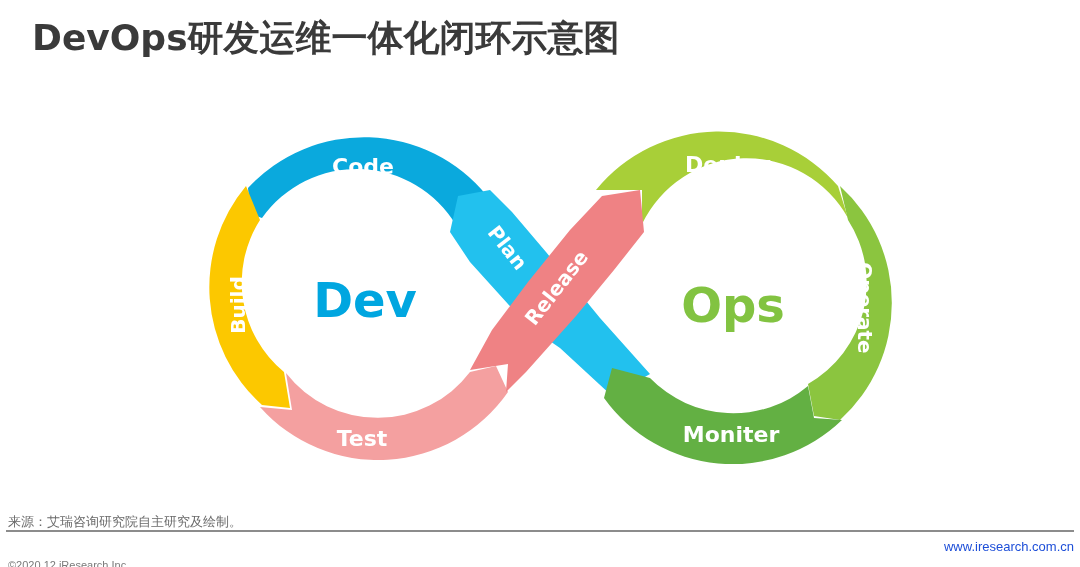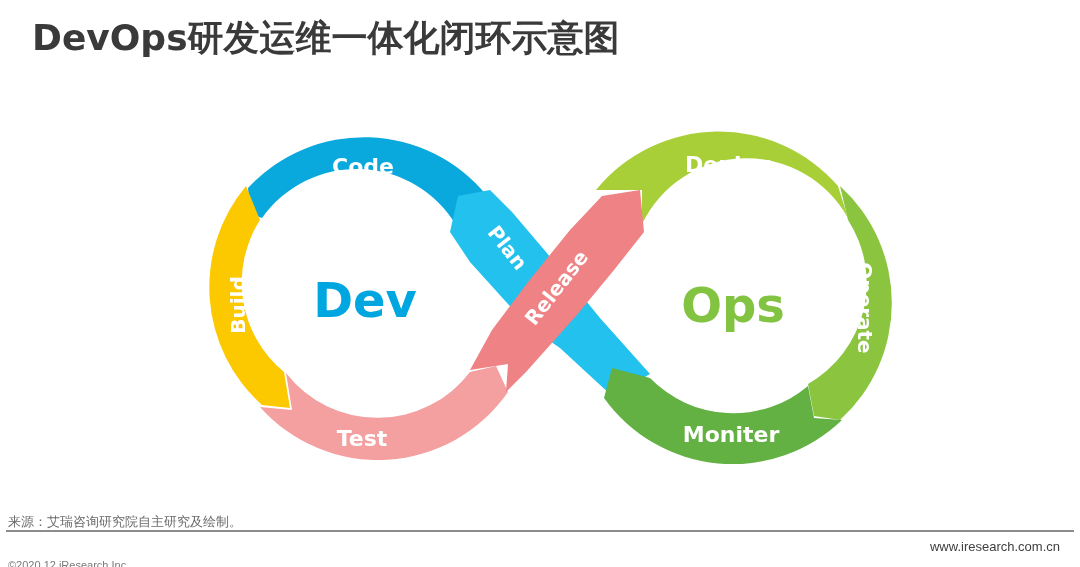--- a/index.html
+++ b/index.html
@@ -2,21 +2,21 @@
 <html><head>
 <meta charset="utf-8">
 <style>
   html, body { margin: 0; padding: 0; background: #ffffff; }
   body { width: 1080px; height: 567px; position: relative; overflow: hidden; font-family: "Liberation Sans", "DejaVu Sans", sans-serif; }
   .title { position: absolute; left: 0; top: 14px; width: 1052px; font-size: 36px; font-weight: bold; color: #3a3a3a; letter-spacing: 0px; font-family: "DejaVu Sans", "Liberation Sans", sans-serif; padding-left: 32px; }
   .diagram { position: absolute; left: 0; top: 0; }
   .source { position: absolute; left: 8px; top: 513px; font-size: 13px; color: #6b6b6b; font-family: Liberation Sans, sans-serif; }
   .rule { position: absolute; left: 6px; top: 530px; width: 1068px; height: 2px; background: #8c8c8c; }
   .copyright { position: absolute; left: 8px; top: 539px; font-size: 11px; color: #7a7a7a; font-family: "Liberation Sans", sans-serif; margin-top: 20px; }
-  .website { position: absolute; right: 20px; top: 539px; font-size: 13px; color: #404040; font-family: "Liberation Sans", sans-serif; }
+  .website { position: absolute; right: 6px; top: 539px; font-size: 13px; color: #1d4ed8; font-family: "Liberation Sans", sans-serif; }
   svg text { font-family: "DejaVu Sans", "Liberation Sans", sans-serif; font-weight: bold; }
 </style>
 </head>
 <body>
 
 <div class="title">DevOps研发运维一体化闭环示意图</div>
 
 <svg class="diagram" width="1080" height="567" viewBox="0 0 1080 567">
 
   <g>

